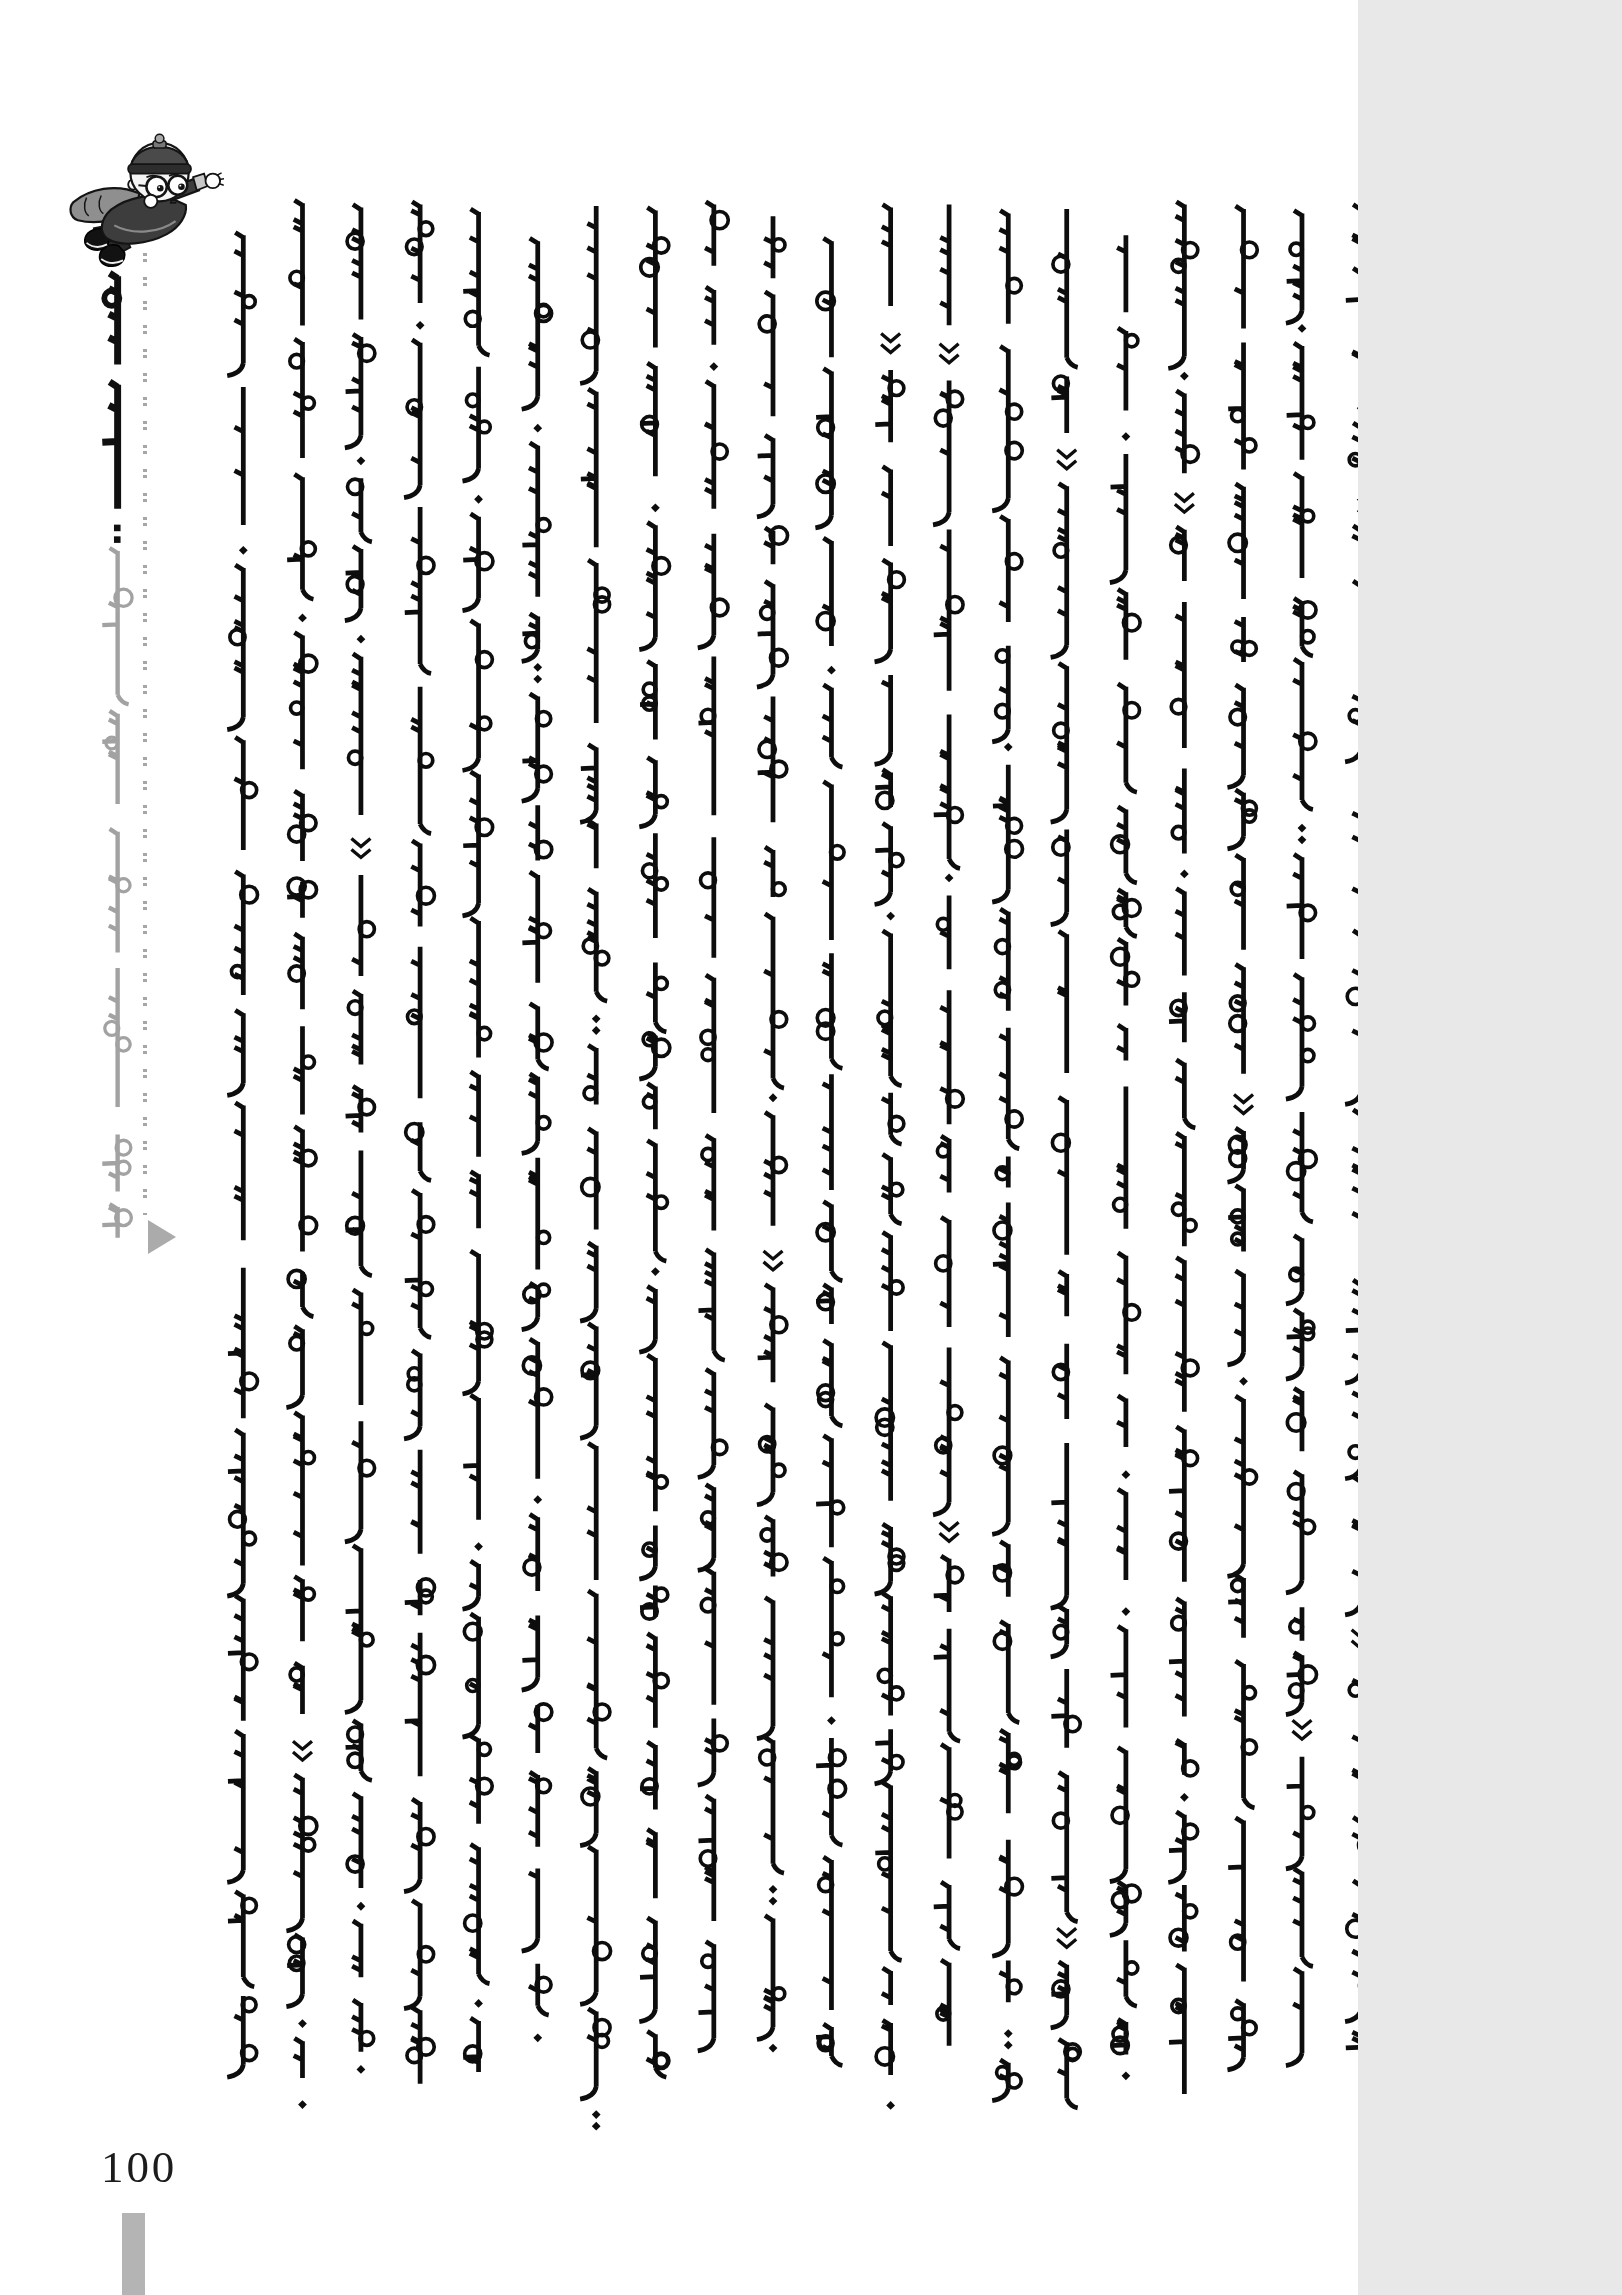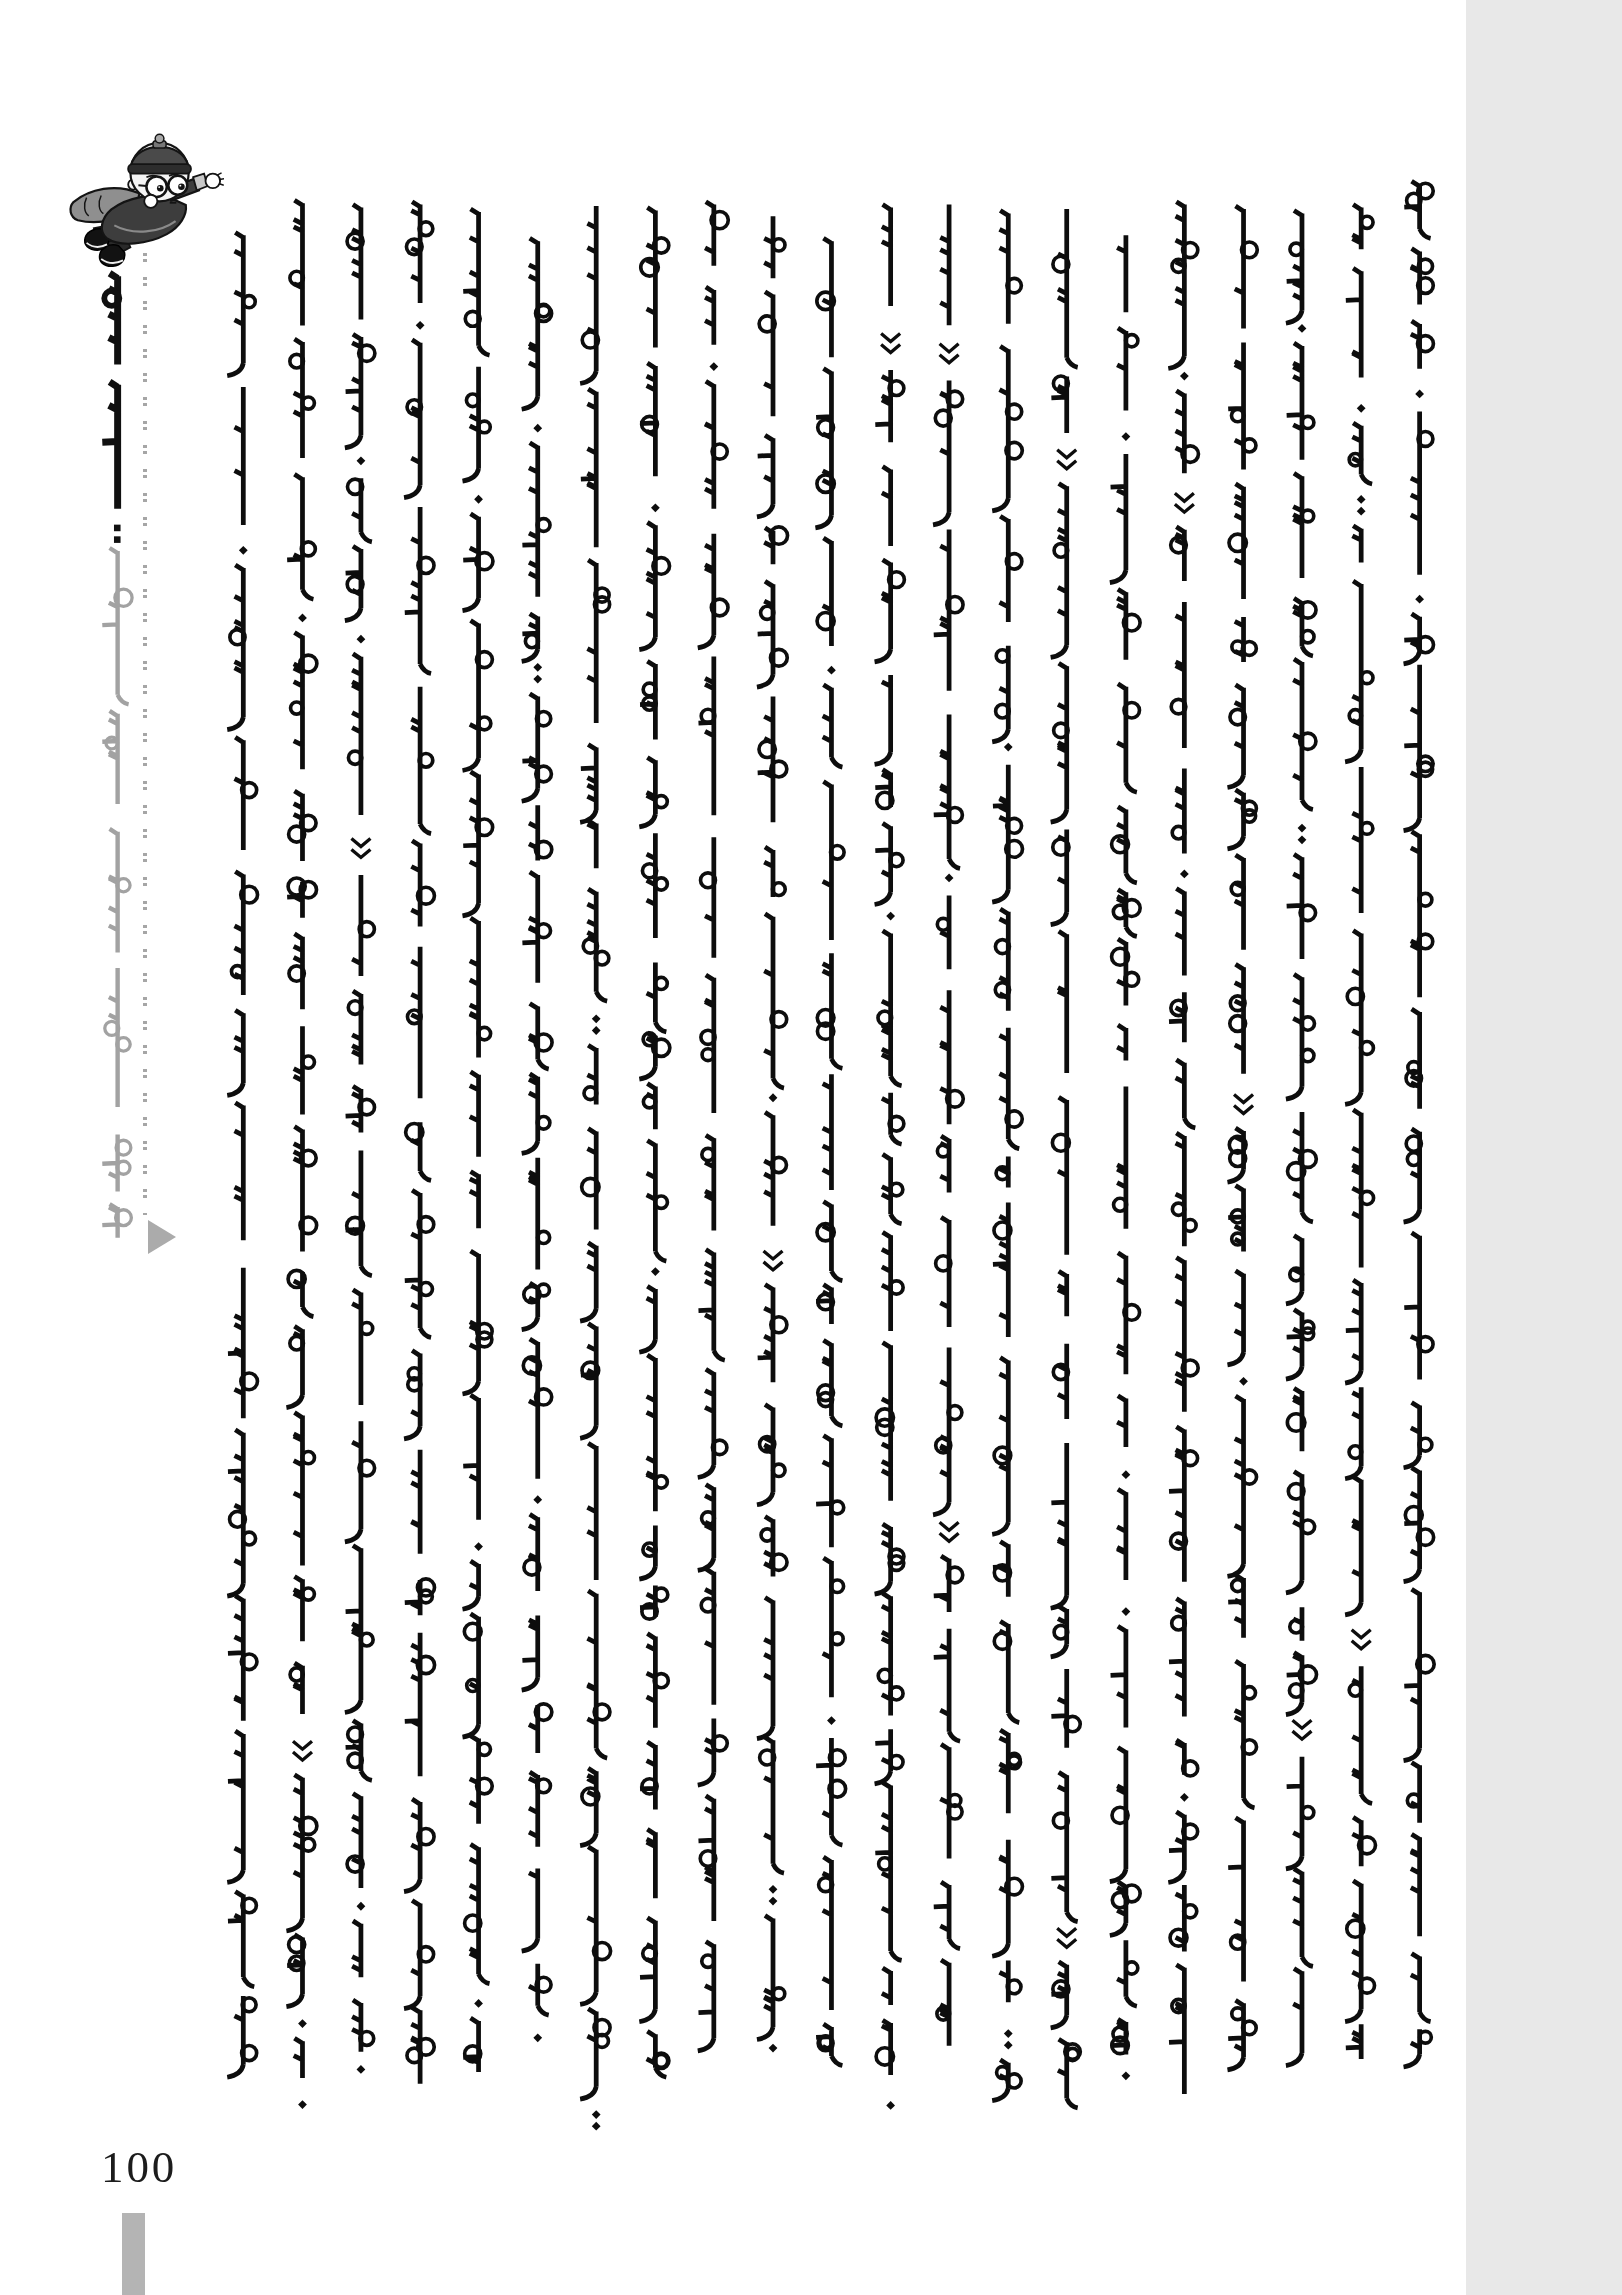--- a/index.html
+++ b/index.html
@@ -1,18 +1,18 @@
 <!DOCTYPE html>
 <html style="font-size:11.7px"><head>
 <meta charset="utf-8">
 <style>
   html,body{margin:0;padding:0;background:#e8e8e8;}
   .page{
     position:relative;
-    width:1466px;height:2295px;
+    width:1358px;height:2295px;
     background:#ffffff;
     overflow:hidden;
     font-family:"Liberation Serif", serif;
   }
   .script-layer{position:absolute;left:0;top:0;}
   .mascot{position:absolute;left:63px;top:132px;}
   .dashed-rule{
     position:absolute;left:143px;top:253px;width:4.4px;height:962px;
     background:repeating-linear-gradient(to bottom,
       var(--dash-color,#a6a6a6) 0 2.9px, rgba(0,0,0,0) 2.9px 5.8px,

